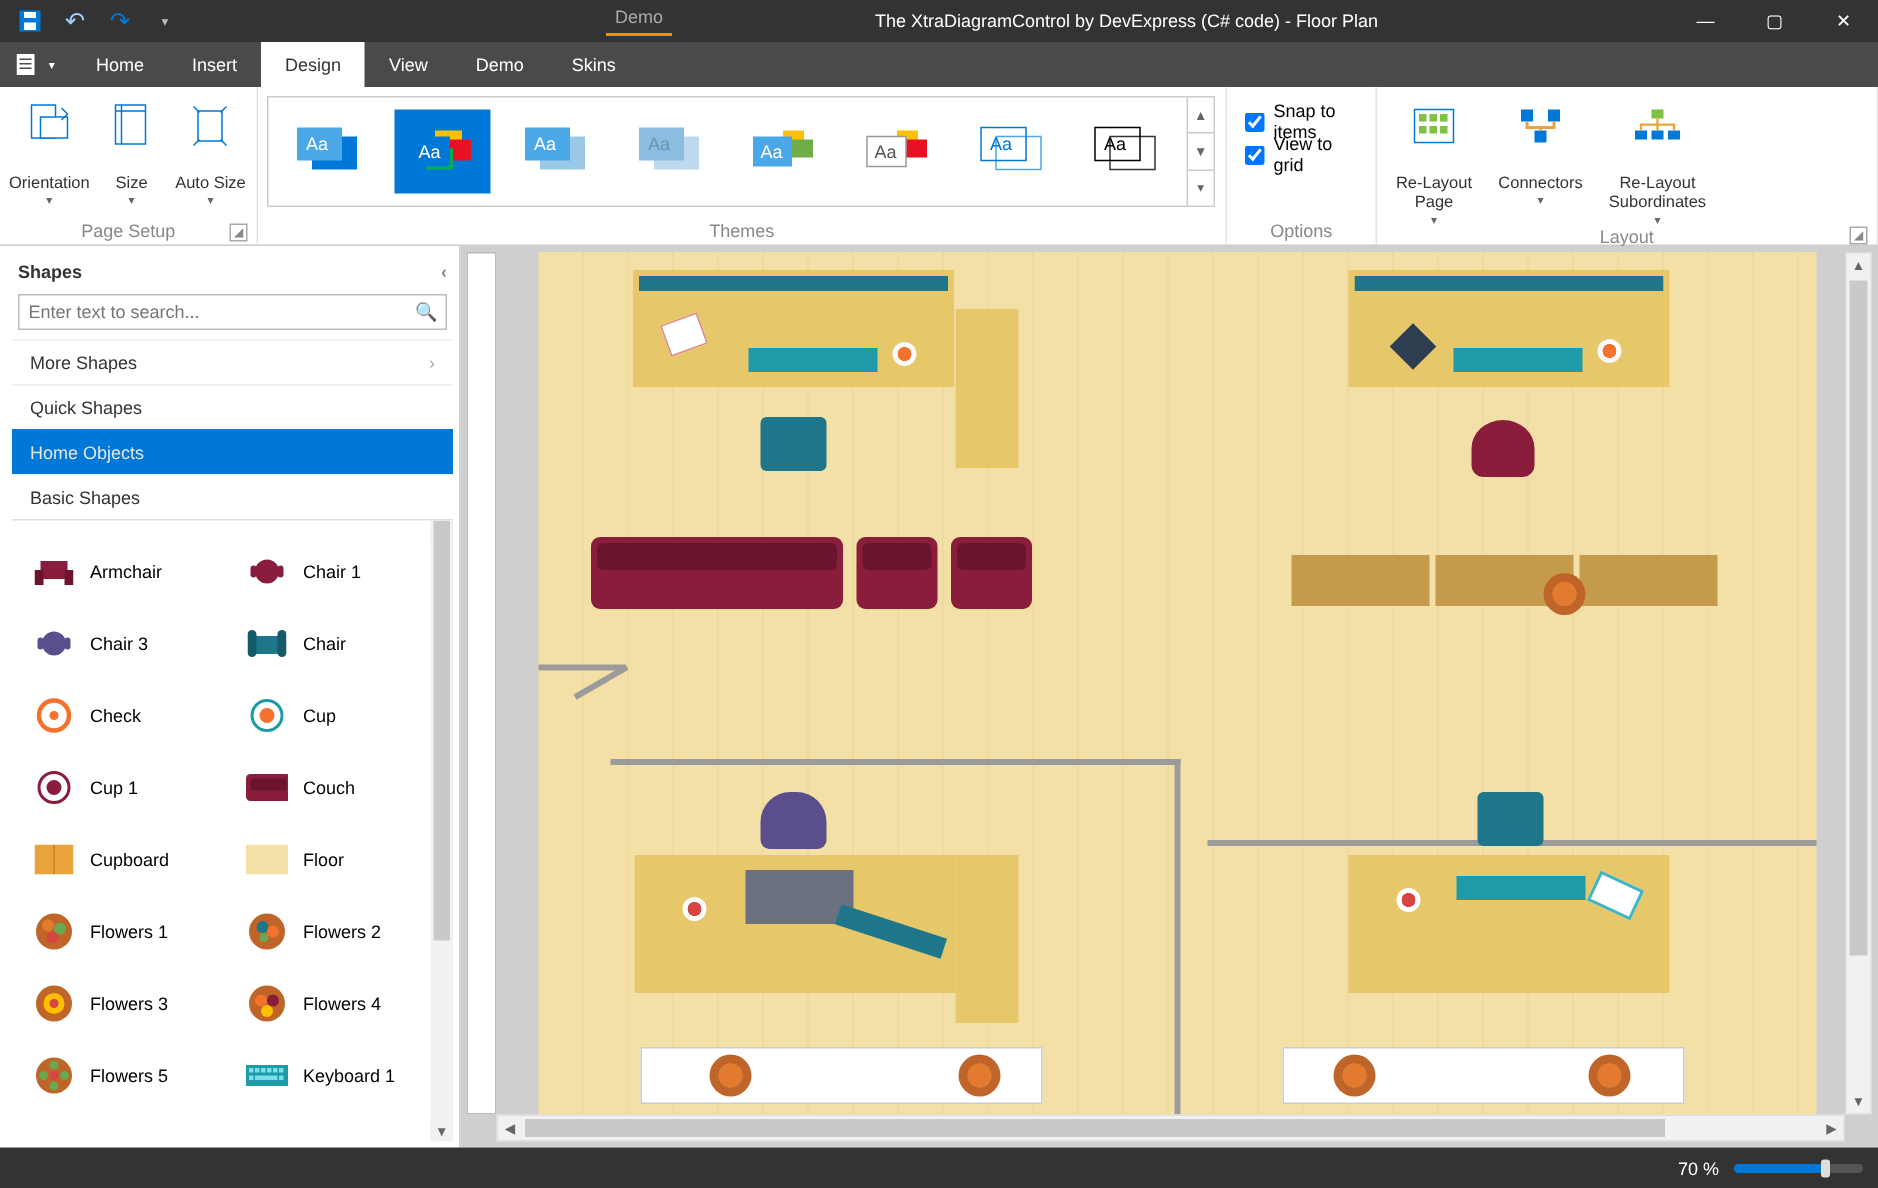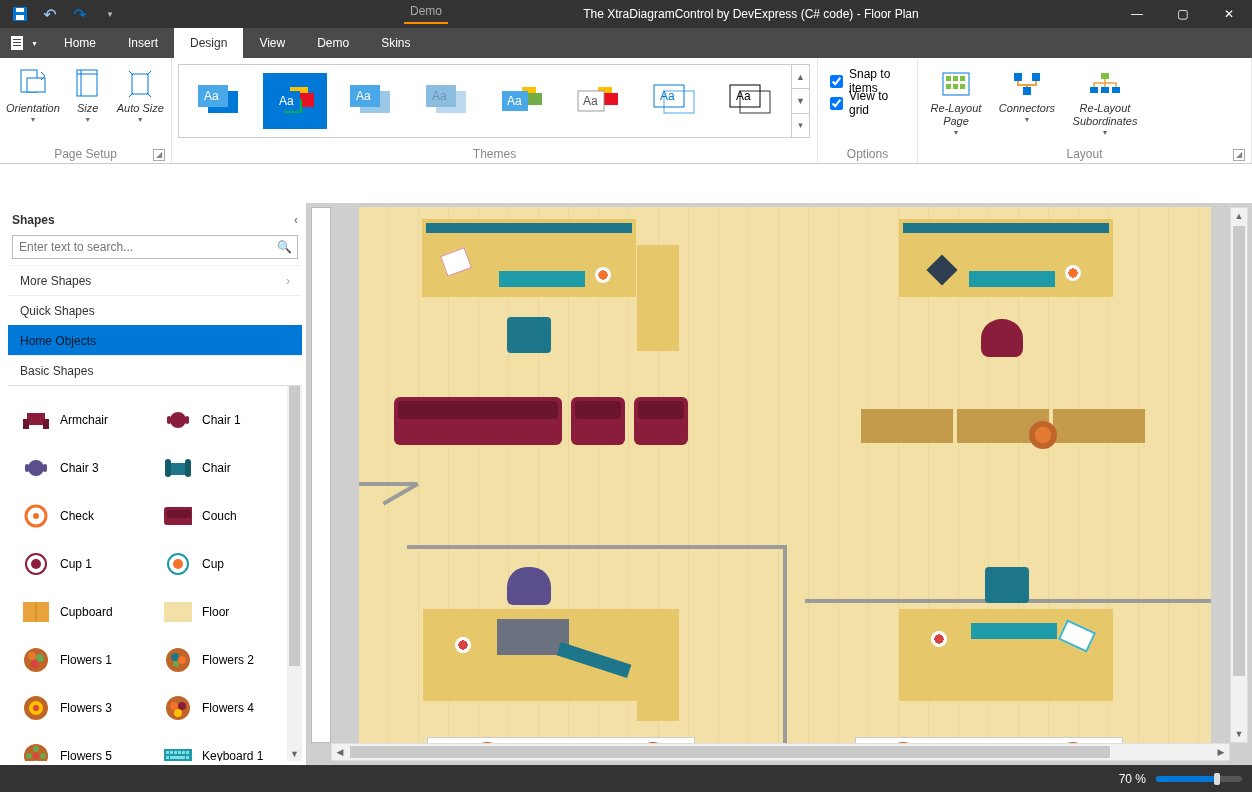--- a/index.html
+++ b/index.html
@@ -21,45 +21,45 @@
 .tab.active { background: #fff; color: #333; }
 
 
 .ribbon { height: 106px; background: #fff; border-bottom: 1px solid #ccc; display: flex; }
 .group { border-right: 1px solid #e5e5e5; display: flex; flex-direction: column; padding: 4px 6px 0; }
 .group-body { flex: 1; display: flex; align-items: flex-start; gap: 8px; }
 .group-label { height: 18px; text-align: center; color: #888; font-size: 11px; display:flex; align-items:center; justify-content:center; position:relative; }
 .group-label .launcher { position:absolute; right:0; bottom:2px; width:12px; height:12px; border:1px solid #aaa; font-size:8px; line-height:10px; text-align:center; color:#888;}
 .bigbtn { width: 54px; text-align: center; }
 .bigbtn .ic { height: 36px; display:flex; align-items:center; justify-content:center; margin-top:4px;}
-.bigbtn .lbl { font-size: 11px; color: #333; line-height: 13px; margin-top: 0; font-style: italic;}
+.bigbtn .lbl { font-size: 11px; color: #333; line-height: 13px; margin-top: 14px;}
 .drop-caret { font-size: 8px; color: #666; }
 
 
 .themes-gallery { width: 632px; border:1px solid #ccc; height: 74px; display:flex; background:#fff; margin-top:2px;}
 .themes-items { flex:1; display:flex; align-items:center; gap:12px; padding:0 8px; overflow:hidden;}
 .theme-thumb { width: 68px; height: 56px; display:flex; align-items:center; justify-content:center; background:#fff; border:1px solid transparent;}
 .theme-thumb.selected { background:#0078d7; }
 .themes-spin { width: 18px; border-left:1px solid #ccc; display:flex; flex-direction:column;}
 .themes-spin div { flex:1; display:flex; align-items:center; justify-content:center; border-bottom:1px solid #ccc; color:#666; font-size:9px;}
 .themes-spin div:last-child{border-bottom:none;}
 
 
 .opt-row { display:flex; align-items:center; gap:6px; height:22px; padding:0 6px;}
 .opt-row input { width:13px; height:13px; }
 
 
-.workspace { position:absolute; top:164px; left:0; right:0; bottom:27px; display:flex;margin-top:39px; }
+.workspace { position:absolute; top:164px; left:0; right:0; bottom:27px; display:flex; }
 .shapes-panel { width: 307px; border-right:1px solid #ccc; background:#fff; display:flex; flex-direction:column; padding:4px 4px 4px 8px;}
 .shapes-header { height:26px; display:flex; align-items:center; justify-content:space-between; padding:0 4px; color:#333; font-weight:600;}
 .search-wrap { position:relative; padding:2px 4px 6px 4px;}
 .search-wrap input { width:100%; height:24px; border:1px solid #bbb; padding:0 24px 0 6px; color:#000000;}
 .search-wrap .sicon{position:absolute; right:10px; top:7px; color:#888;}
 .cat-item { height:30px; display:flex; align-items:center; padding:0 12px; color:#333; border-top:1px solid #eee;}
-.cat-item.active { background:#0078d7; color:#0f172a; border-top-color:#0078d7;}
+.cat-item.active { background:#0078d7; color:#e5e5e5; border-top-color:#0078d7;}
 .cat-item .chev { margin-left:auto; color:#aaa;}
 .shape-grid { flex:1; overflow:hidden; border-top:1px solid #ddd; position:relative; padding:10px 0 0 0;}
 .shape-grid .col { position:absolute; top:10px; bottom:0; }
 .shape-grid .col.a{left:14px; width:135px;}
 .shape-grid .col.b{left:156px; width:135px;}
 .shape-item{height:48px; display:flex; align-items:center; gap:10px;}
 .shape-item .sicon{width:28px;height:28px;display:flex;align-items:center;justify-content:center;}
 .shape-grid .scroll-track{position:absolute;right:0;top:0;bottom:0;width:15px;background:#f1f1f1;}
 .shape-grid .scroll-thumb{position:absolute;right:2px;top:0;width:11px;height:280px;background:#c9c9c9;}
 .shape-grid .scroll-arrow{position:absolute;right:0;width:15px;height:15px;background:#f1f1f1;display:flex;align-items:center;justify-content:center;font-size:9px;color:#666;}
@@ -464,35 +464,35 @@
               <svg width="26" height="22">
                 <rect x="4" y="6" width="18" height="12" fill="#1e768a"></rect>
                 <rect x="0" y="2" width="6" height="18" fill="#155a69" rx="3"></rect>
                 <rect x="20" y="2" width="6" height="18" fill="#155a69" rx="3"></rect>
               </svg>
             </span>
             <span>Chair</span>
           </div>
         <div class="shape-item">
             <span class="sicon">
+              <svg width="24" height="24">
+                <circle cx="12" cy="12" r="10" fill="#fff" stroke="#1e9aa8" stroke-width="2"></circle>
+                <circle cx="12" cy="12" r="5" fill="#f3722c"></circle>
+              </svg>
+            </span>
+            <span>Cup</span>
+          </div>
+        <div class="shape-item">
+            <span class="sicon">
               <svg width="30" height="18">
                 <rect width="30" height="18" fill="#8a1d3c" rx="3"></rect>
                 <rect x="3" y="3" width="24" height="8" fill="#6a142e" rx="2"></rect>
               </svg>
             </span>
             <span>Couch</span>
-          </div>
-        <div class="shape-item">
-            <span class="sicon">
-              <svg width="24" height="24">
-                <circle cx="12" cy="12" r="10" fill="#fff" stroke="#1e9aa8" stroke-width="2"></circle>
-                <circle cx="12" cy="12" r="5" fill="#f3722c"></circle>
-              </svg>
-            </span>
-            <span>Cup</span>
           </div>
         <div class="shape-item">
             <span class="sicon">
               <svg width="28" height="20">
                 <rect width="28" height="20" fill="#f2e0a6"></rect>
               </svg>
             </span>
             <span>Floor</span>
           </div>
         <div class="shape-item">

